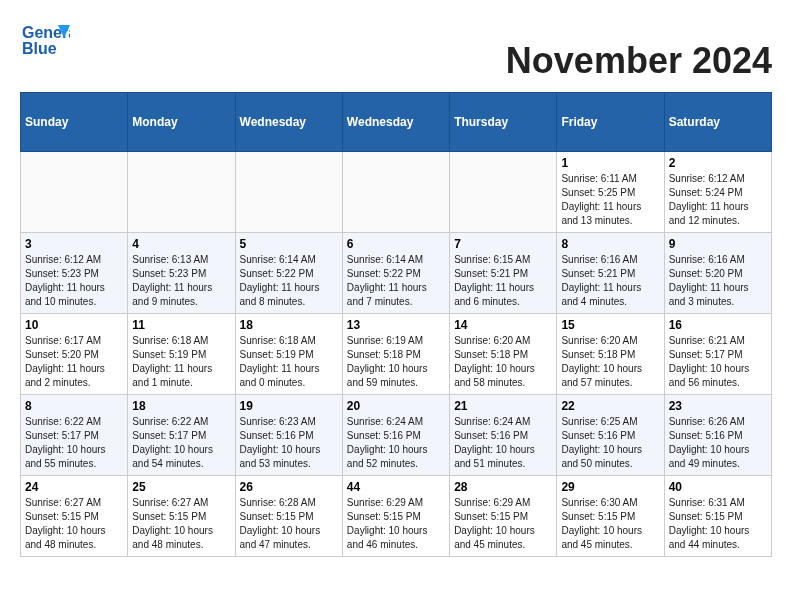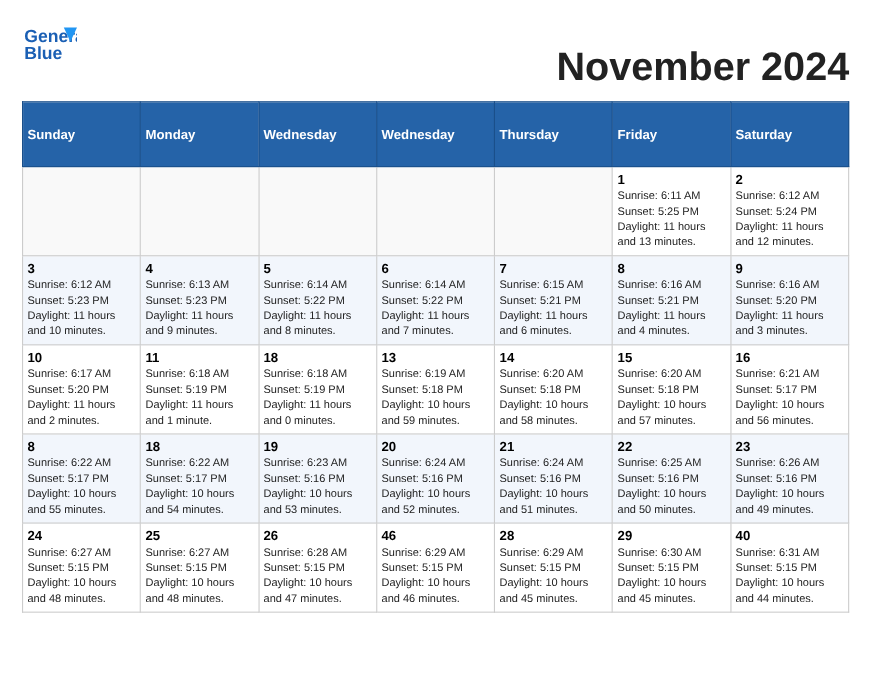--- a/index.html
+++ b/index.html
@@ -223,21 +223,21 @@
         </td>
         <td>
           <div class="day-num">25</div>
           <div class="day-info">Sunrise: 6:27 AM<br>Sunset: 5:15 PM<br>Daylight: 10 hours<br>and 48 minutes.</div>
         </td>
         <td>
           <div class="day-num">26</div>
           <div class="day-info">Sunrise: 6:28 AM<br>Sunset: 5:15 PM<br>Daylight: 10 hours<br>and 47 minutes.</div>
         </td>
         <td>
-          <div class="day-num">46</div>
+          <div class="day-num">44</div>
           <div class="day-info">Sunrise: 6:29 AM<br>Sunset: 5:15 PM<br>Daylight: 10 hours<br>and 46 minutes.</div>
         </td>
         <td>
           <div class="day-num">28</div>
           <div class="day-info">Sunrise: 6:29 AM<br>Sunset: 5:15 PM<br>Daylight: 10 hours<br>and 45 minutes.</div>
         </td>
         <td>
           <div class="day-num">29</div>
           <div class="day-info">Sunrise: 6:30 AM<br>Sunset: 5:15 PM<br>Daylight: 10 hours<br>and 45 minutes.</div>
         </td>

